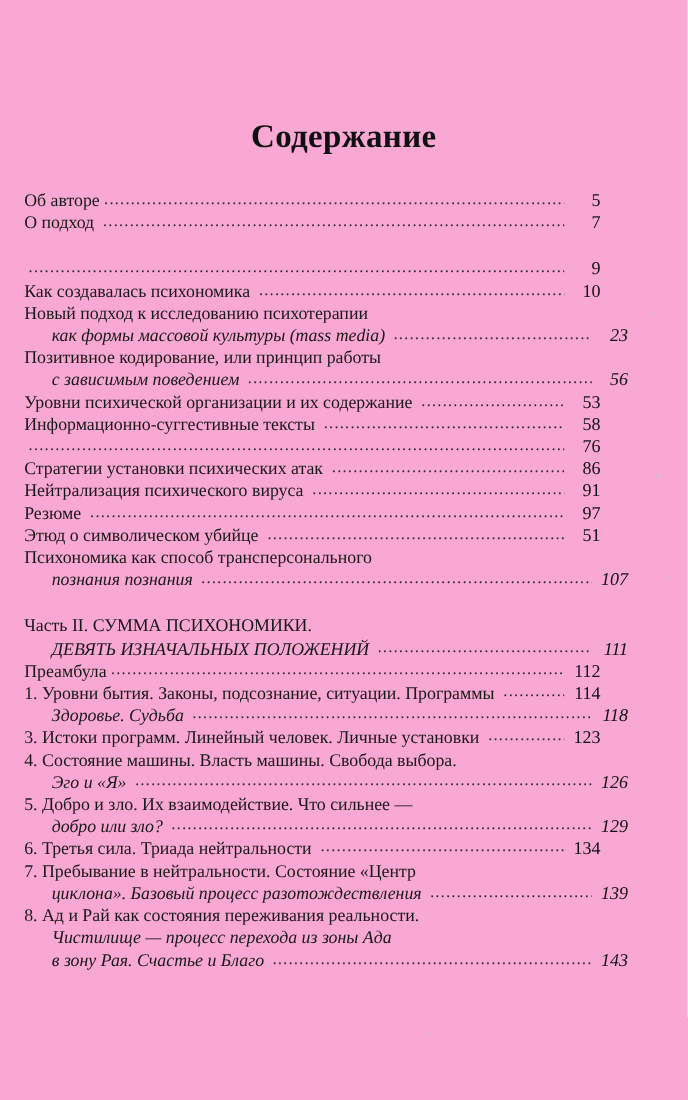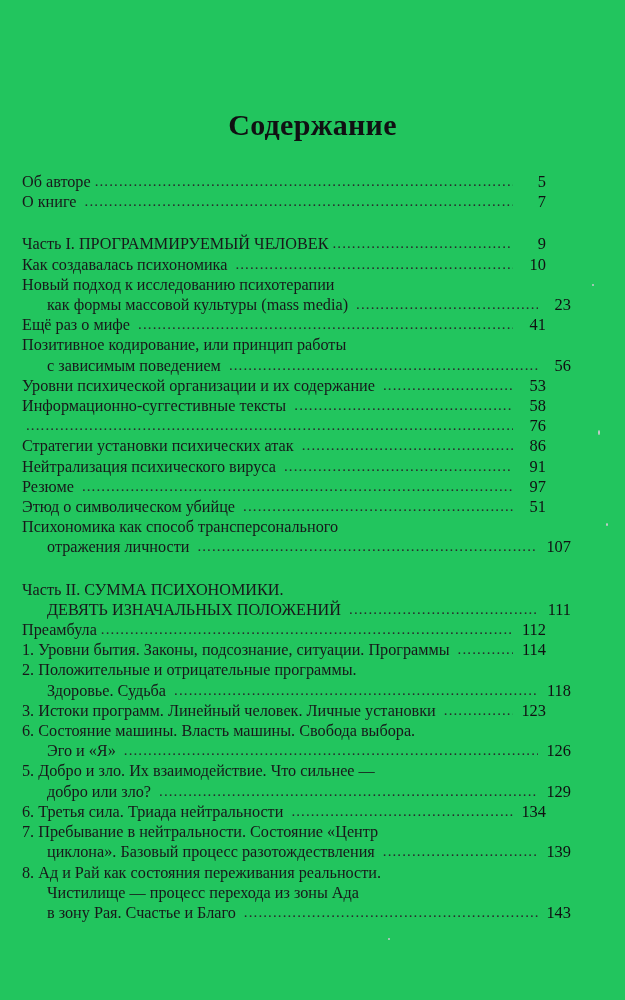--- a/index.html
+++ b/index.html
@@ -4,21 +4,21 @@
 <style>
   html, body {
     margin: 0;
     padding: 0;
     background: #ffffff;
   }
   #page {
     position: relative;
     width: 625px;
     height: 1000px;
-    background: #22c55e;
+    background: #f9a8d4;
     overflow: hidden;
     font-family: "Liberation Serif", "DejaVu Serif", serif;
     color: #18181a;
   }
 
   
   #toc-title {
     position: absolute;
     top: 108px;
     left: 0;
@@ -72,21 +72,21 @@
     content: "........................................................................................................................................";
   }
   .line .pageno {
     flex: 0 0 auto;
     text-align: right;
     min-width: 30px;
     font-size: 16.4px;
     color: #101012;
   }
 
-  .indent { padding-left: 25px; }
+  .indent { padding-left: 25px; font-style: italic; }
   .gap-lg { height: 22px; }
 
   
   .speck {
     position: absolute;
     background: #c9c9cc;
     border-radius: 50%;
   }
 </style>
 </head>
@@ -99,29 +99,28 @@
   <div id="toc-list">
       <div class="entry">
         <div class="line">
           <span class="txt">Об авторе</span>
           <span class="leader"></span>
           <span class="pageno">5</span>
         </div>
       </div>
       <div class="entry">
         <div class="line">
-          <span class="txt">О книге </span>
+          <span class="txt">О подход </span>
           <span class="leader"></span>
           <span class="pageno">7</span>
         </div>
       </div>
       <div class="gap-lg"></div>
       <div class="entry">
         <div class="line">
-          <span class="txt">Часть I. ПРОГРАММИРУЕМЫЙ ЧЕЛОВЕК</span>
           <span class="leader"></span>
           <span class="pageno">9</span>
         </div>
       </div>
       <div class="entry">
         <div class="line">
           <span class="txt">Как создавалась психономика </span>
           <span class="leader"></span>
           <span class="pageno">10</span>
         </div>
@@ -130,27 +129,20 @@
         <div class="line nolead">
           <span class="txt">Новый подход к исследованию психотерапии</span>
         </div>
         <div class="line indent">
           <span class="txt">как формы массовой культуры (mass media) </span>
           <span class="leader"></span>
           <span class="pageno">23</span>
         </div>
       </div>
       <div class="entry">
-        <div class="line">
-          <span class="txt">Ещё раз о мифе </span>
-          <span class="leader"></span>
-          <span class="pageno">41</span>
-        </div>
-      </div>
-      <div class="entry">
         <div class="line nolead">
           <span class="txt">Позитивное кодирование, или принцип работы</span>
         </div>
         <div class="line indent">
           <span class="txt">с зависимым поведением </span>
           <span class="leader"></span>
           <span class="pageno">56</span>
         </div>
       </div>
       <div class="entry">
@@ -199,21 +191,21 @@
           <span class="txt">Этюд о символическом убийце </span>
           <span class="leader"></span>
           <span class="pageno">51</span>
         </div>
       </div>
       <div class="entry">
         <div class="line nolead">
           <span class="txt">Психономика как способ трансперсонального</span>
         </div>
         <div class="line indent">
-          <span class="txt">отражения личности </span>
+          <span class="txt">познания познания </span>
           <span class="leader"></span>
           <span class="pageno">107</span>
         </div>
       </div>
       <div class="gap-lg"></div>
       <div class="entry">
         <div class="line nolead">
           <span class="txt">Часть II. СУММА ПСИХОНОМИКИ.</span>
         </div>
         <div class="line indent">
@@ -230,39 +222,36 @@
         </div>
       </div>
       <div class="entry">
         <div class="line">
           <span class="txt">1. Уровни бытия. Законы, подсознание, ситуации. Программы </span>
           <span class="leader"></span>
           <span class="pageno">114</span>
         </div>
       </div>
       <div class="entry">
-        <div class="line nolead">
-          <span class="txt">2. Положительные и отрицательные программы.</span>
-        </div>
         <div class="line indent">
           <span class="txt">Здоровье. Судьба </span>
           <span class="leader"></span>
           <span class="pageno">118</span>
         </div>
       </div>
       <div class="entry">
         <div class="line">
           <span class="txt">3. Истоки программ. Линейный человек. Личные установки </span>
           <span class="leader"></span>
           <span class="pageno">123</span>
         </div>
       </div>
       <div class="entry">
         <div class="line nolead">
-          <span class="txt">6. Состояние машины. Власть машины. Свобода выбора.</span>
+          <span class="txt">4. Состояние машины. Власть машины. Свобода выбора.</span>
         </div>
         <div class="line indent">
           <span class="txt">Эго и «Я» </span>
           <span class="leader"></span>
           <span class="pageno">126</span>
         </div>
       </div>
       <div class="entry">
         <div class="line nolead">
           <span class="txt">5. Добро и зло. Их взаимодействие. Что сильнее —</span>

